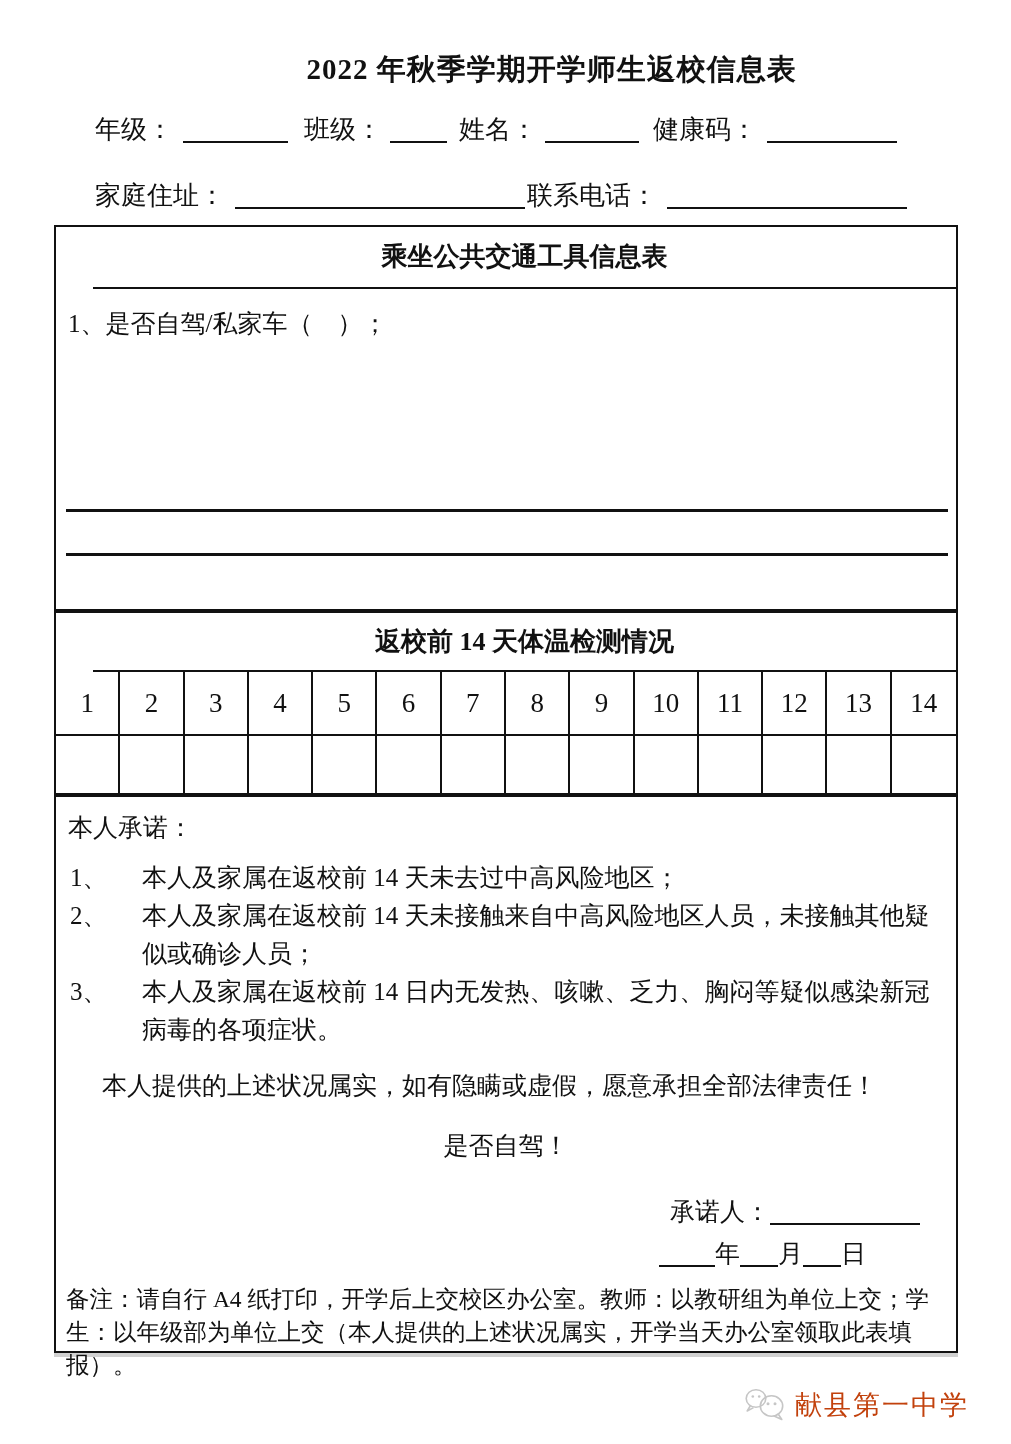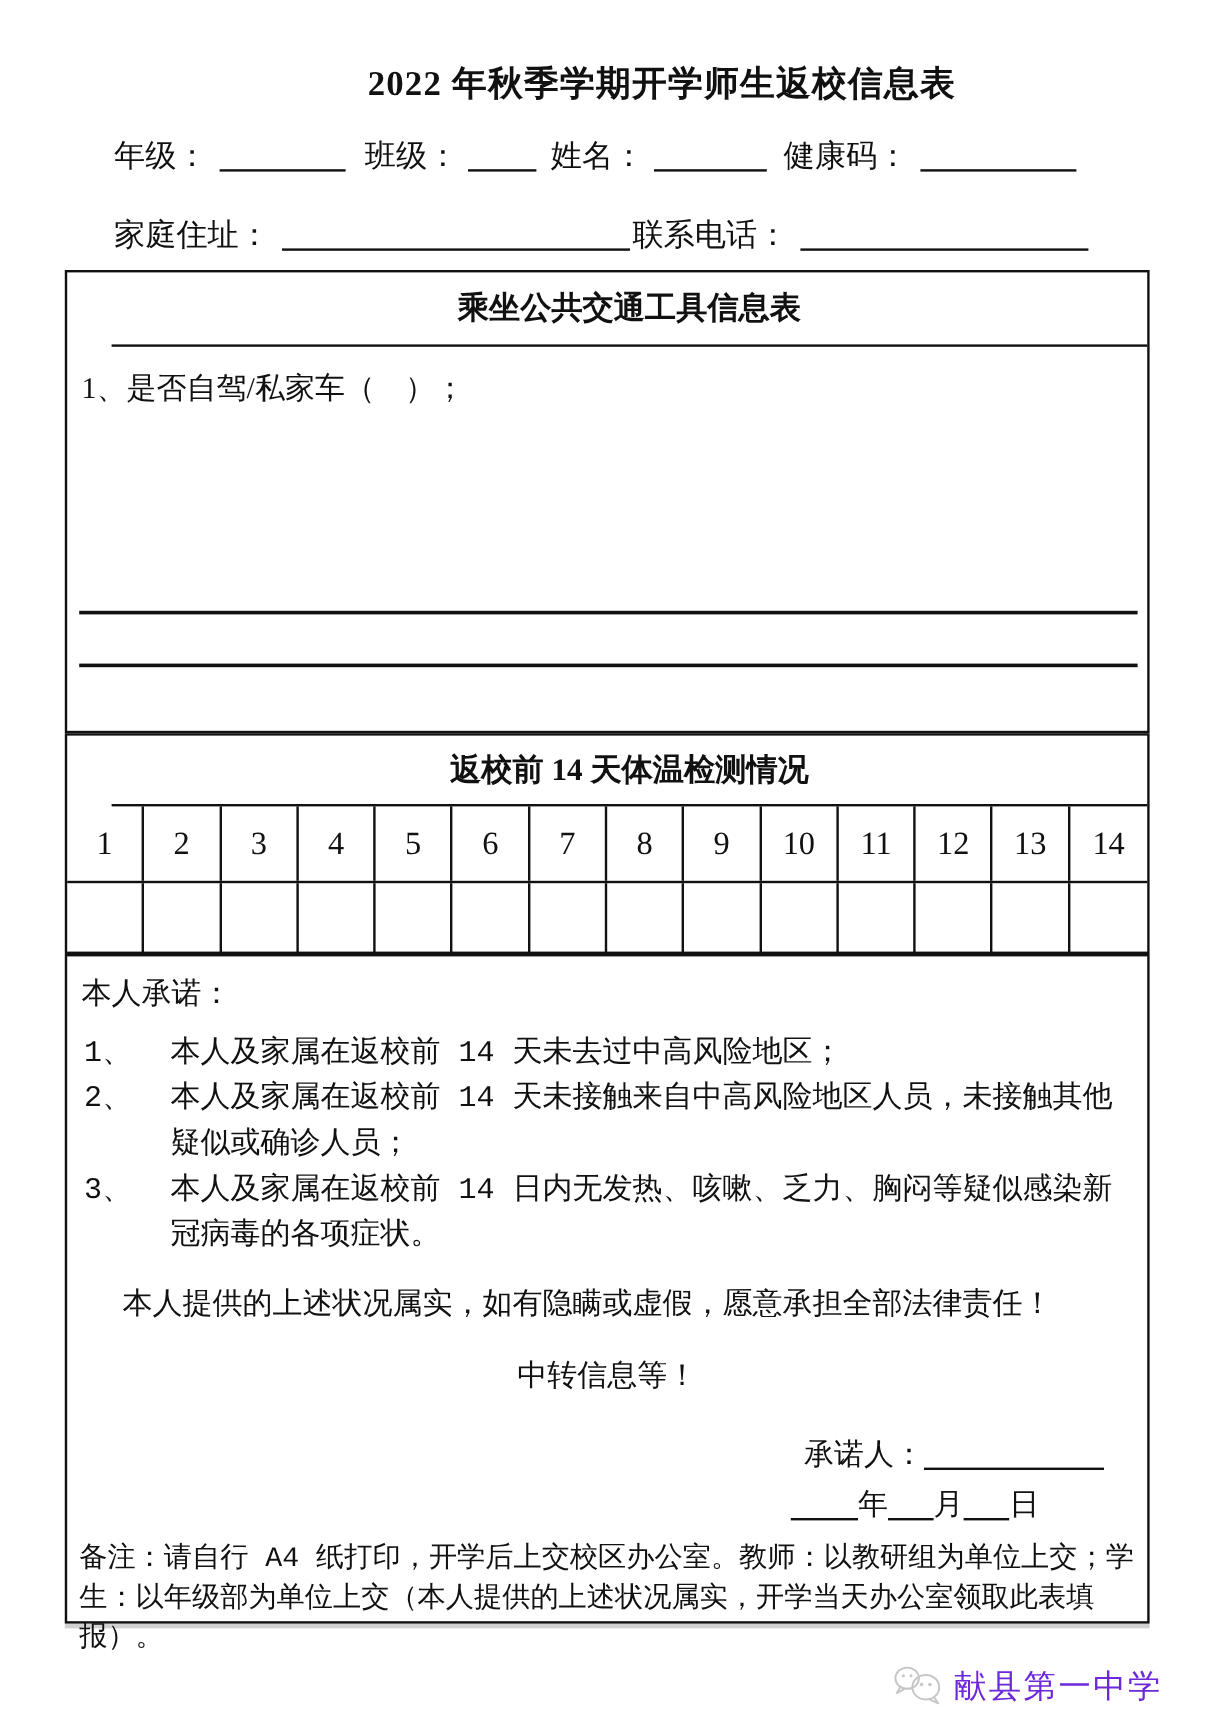--- a/index.html
+++ b/index.html
@@ -49,39 +49,39 @@
   .box2 .box-header { height:57px; line-height:57px; }
   .temp-row { display:grid; grid-template-columns:repeat(14,1fr); }
   .temp-row > div { border-right:2px solid #111; text-align:center; }
   .temp-row > div:last-child { border-right:none; }
   .temp-days { border-bottom:2px solid #111; }
   .temp-days > div { height:62px; line-height:62px; font-size:27px; }
   .temp-vals > div { height:59px; }
 
   
   .box3 { top:795px; height:558px; box-shadow:0 4px 0 rgba(0,0,0,0.18); }
-  .box3-body { position:relative; height:554px; font-size:25px;font-family:Liberation Mono, monospace; }
+  .box3-body { position:relative; height:554px; font-size:25px; }
   .p-intro { position:absolute; top:14px; left:12px; }
   .p-list { position:absolute; top:62px; left:12px; right:8px; line-height:38px; }
   .p-item { display:flex; }
   .p-num { width:72px; flex:0 0 72px; padding-left:2px; }
   .p-text { flex:1; padding-right:18px; }
   .p-statement { position:absolute; top:272px; left:46px; right:40px; }
   .p-conclusion { position:absolute; top:332px; left:0; width:100%; text-align:center; }
   .p-signer { position:absolute; top:398px; right:36px; }
   .b-signer { width:150px; }
   .p-date { position:absolute; top:440px; right:90px; }
   .b-year { width:56px; } .b-month { width:38px; } .b-day { width:38px; }
   .p-note { position:absolute; top:486px; left:10px; right:10px; font-size:23.5px; line-height:33px; }
 
   
   .watermark {
     position:absolute; top:1386px; right:42px;
     display:flex; align-items:center; gap:7px;
-    color:#6d28d9; font-size:27px; letter-spacing:2px;
+    color:#c2410c; font-size:27px; letter-spacing:2px;
   }
   .wm-icon { display:block; }
 </style>
 </head>
 <body>
 
 <div class="page">
 
   <div class="title">2022 年秋季学期开学师生返校信息表</div>
 
@@ -149,21 +149,21 @@
         <div class="p-item">
           <span class="p-num">2、</span>
           <span class="p-text">本人及家属在返校前 14 天未接触来自中高风险地区人员，未接触其他疑似或确诊人员；</span>
         </div>
         <div class="p-item">
           <span class="p-num">3、</span>
           <span class="p-text">本人及家属在返校前 14 日内无发热、咳嗽、乏力、胸闷等疑似感染新冠病毒的各项症状。</span>
         </div>
       </div>
       <div class="p-statement">本人提供的上述状况属实，如有隐瞒或虚假，愿意承担全部法律责任！</div>
-      <div class="p-conclusion">中转信息等！</div>
+      <div class="p-conclusion">是否自驾！</div>
       <div class="p-signer">
         <span>承诺人：</span><span class="blank b-signer"></span>
       </div>
       <div class="p-date">
         <span class="blank b-year"></span><span>年</span><span class="blank b-month"></span><span>月</span><span class="blank b-day"></span><span>日</span>
       </div>
       <div class="p-note">备注：请自行 A4 纸打印，开学后上交校区办公室。教师：以教研组为单位上交；学生：以年级部为单位上交（本人提供的上述状况属实，开学当天办公室领取此表填报）。</div>
     </div>
   </div>
 

